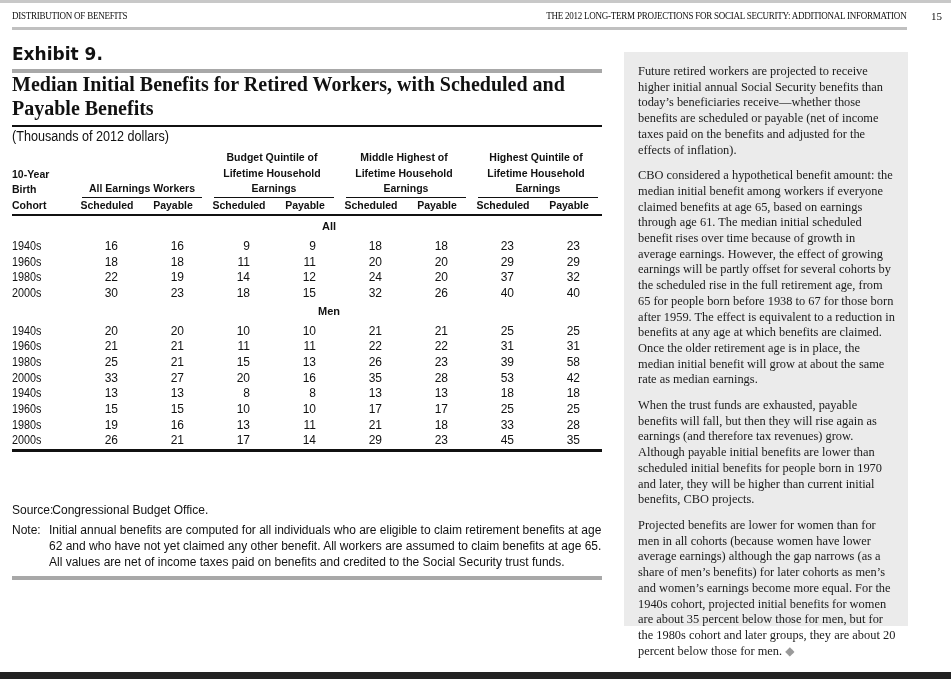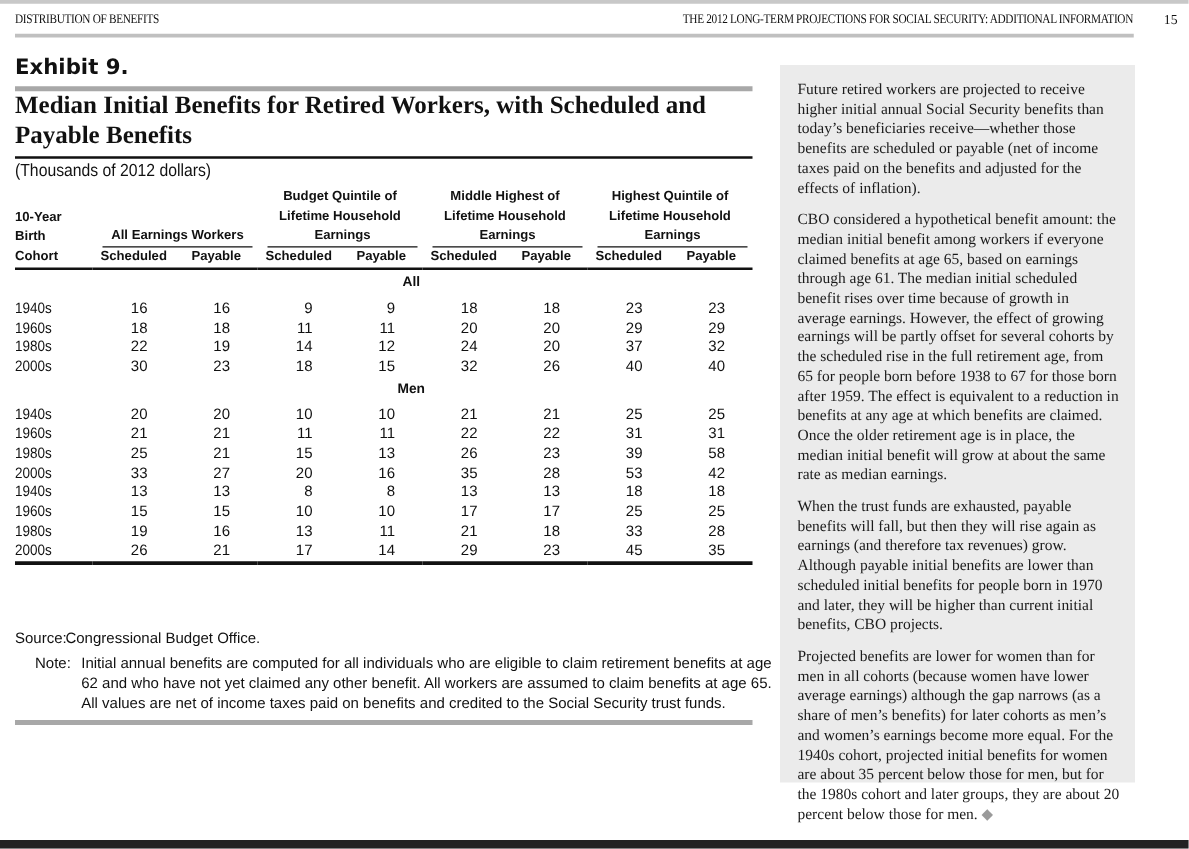--- a/index.html
+++ b/index.html
@@ -58,21 +58,21 @@
   tr.section td span { position: relative; left: 22px; }
   tr.data td { height: 15.7px; padding: 0; font-size: 12px; }
   tr.data td.cohort { text-align: left; transform: scaleX(0.9); transform-origin: left center; }
   tr.data td.num { text-align: right; padding-right: 22px; }
   tr.last-row td { border-bottom: 3px solid #111; padding-bottom: 1px; }
 
   .source {
     position: absolute; left: 12px; top: 503px; font-size: 12px; width: 590px;
   }
   .note {
-    position: absolute; left: 12px; top: 522px; font-size: 12px; line-height: 16px; width: 592px; margin-left: 16px;
+    position: absolute; left: 12px; top: 522px; font-size: 12px; line-height: 16px; width: 592px;
   }
   .note .lbl, .source .lbl { display: inline-block; width: 37px; }
   .note .body { position: absolute; left: 37px; top: 0; width: 555px; }
   .bottom-rule { position: absolute; left: 12px; top: 576px; width: 590px; height: 4px; background: #a8a8a8; }
 
   .sidebar {
     position: absolute; left: 624px; top: 52px; width: 284px; height: 574px;
     background: #ebebeb;
   }
   .sidebar p {

